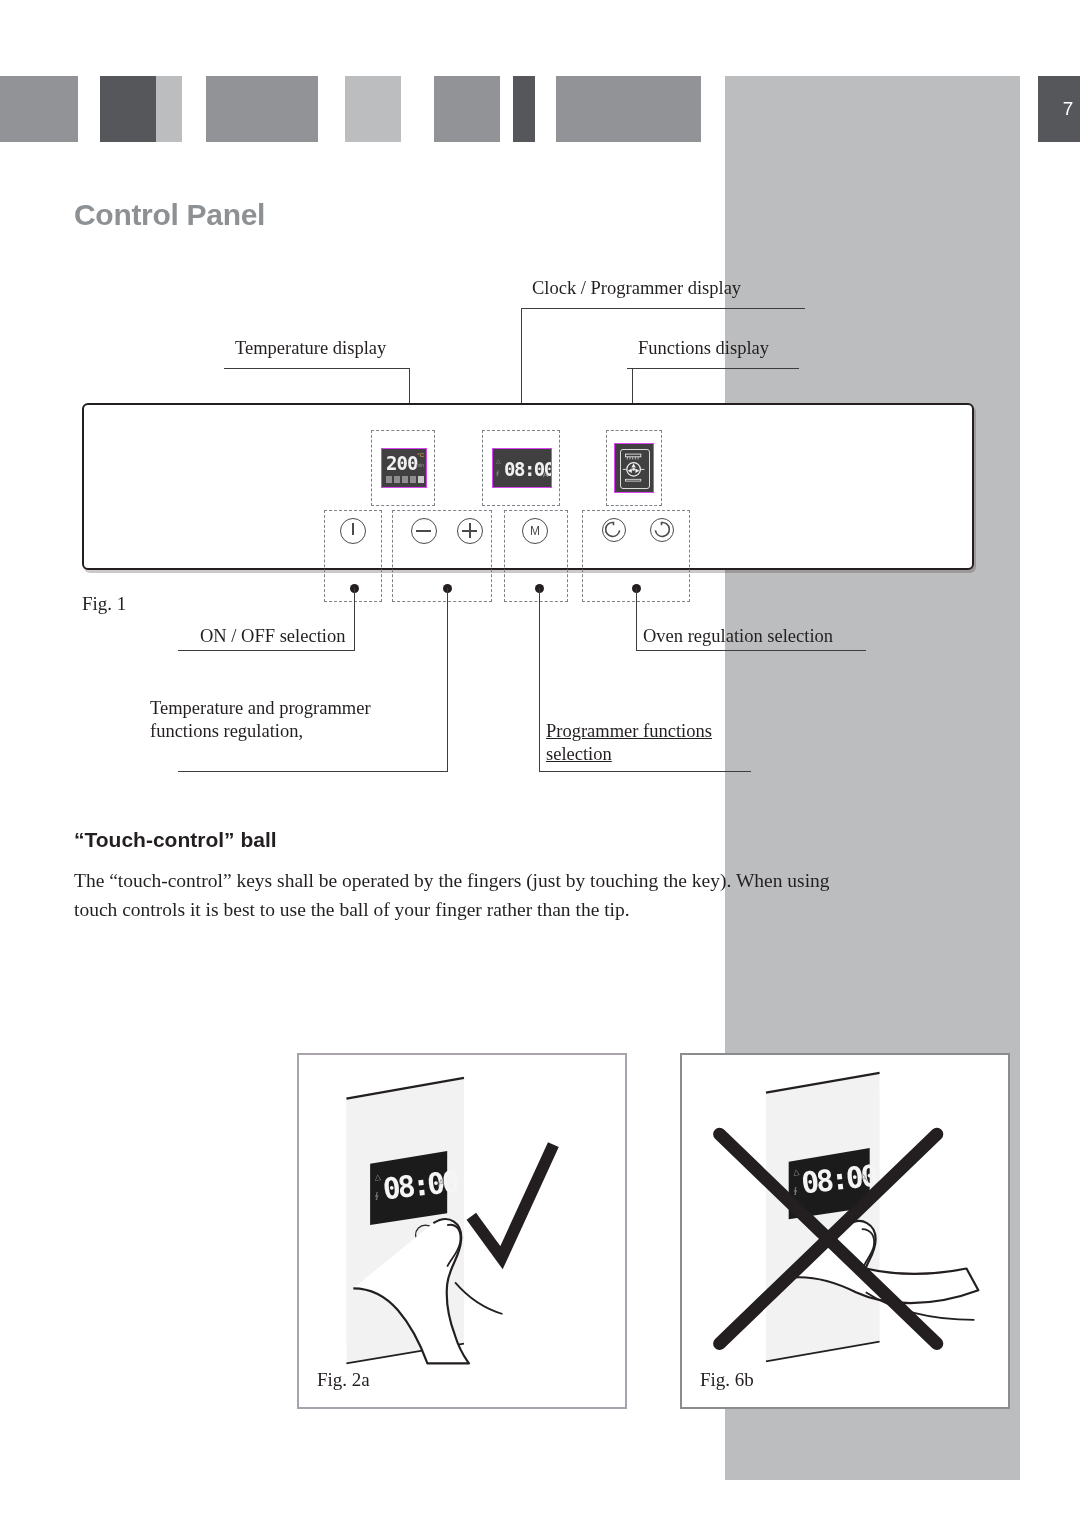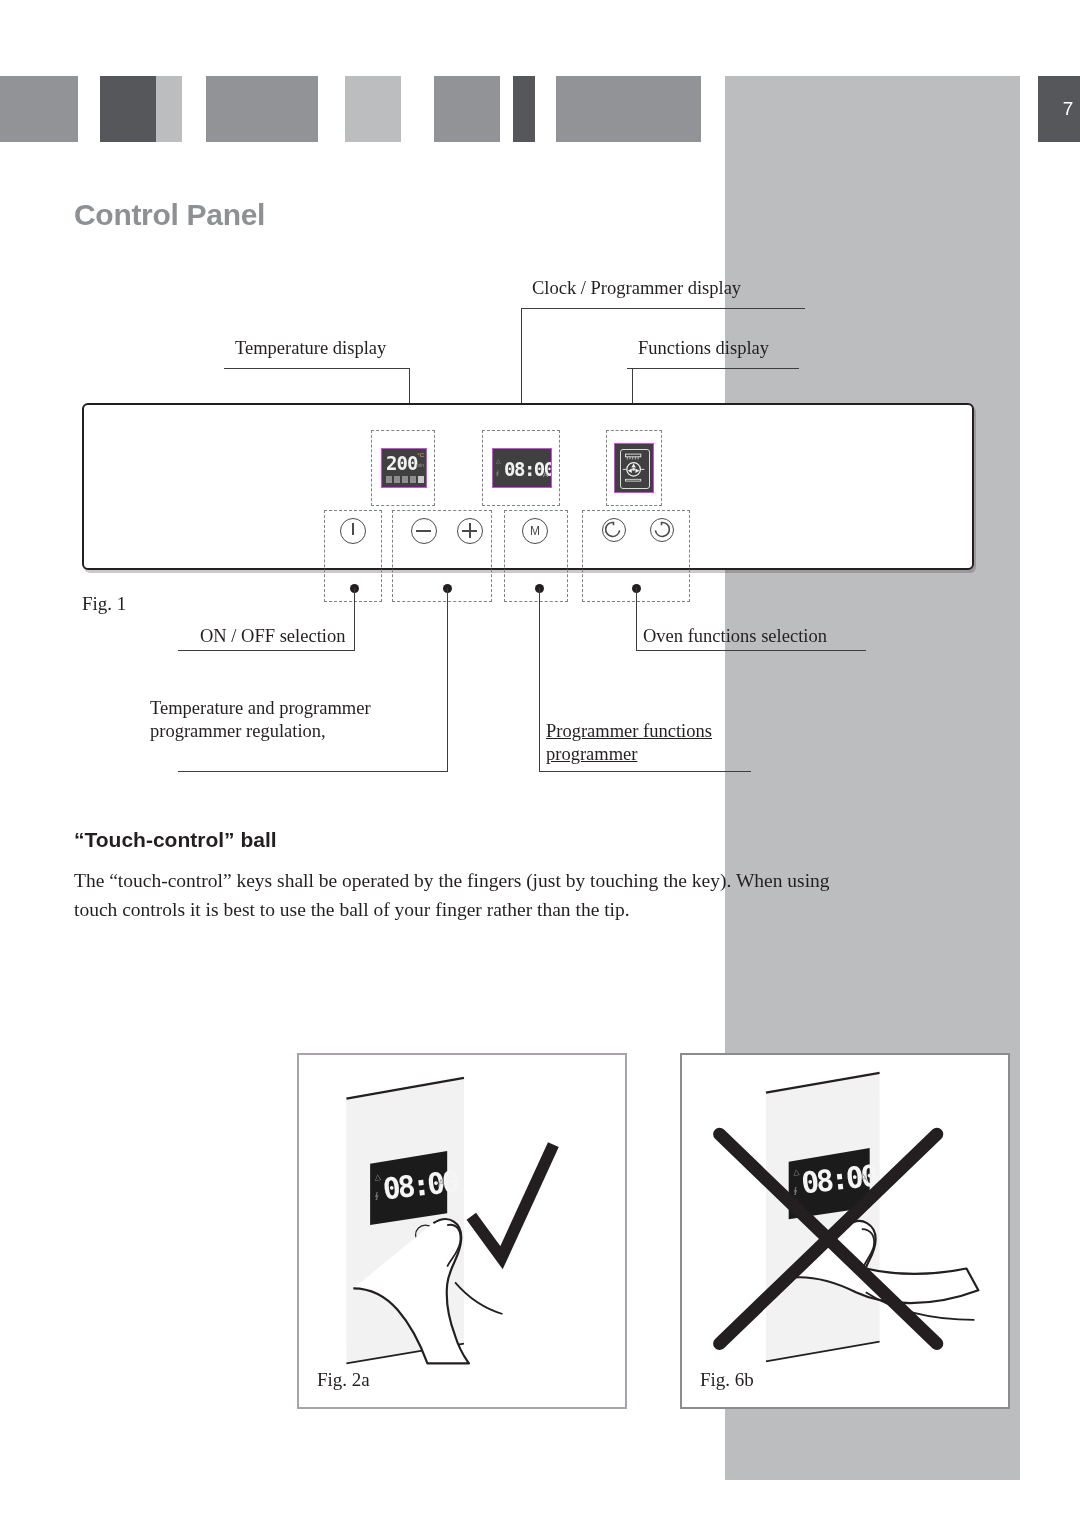--- a/index.html
+++ b/index.html
@@ -319,34 +319,34 @@
   <div class="leader-dot" style="left:443px;top:584px;"></div>
   <div class="leader-dot" style="left:535px;top:584px;"></div>
   <div class="leader-dot" style="left:632px;top:584px;"></div>
 
   <div class="leader-v" style="left:354px;top:588px;height:62px;"></div>
   <div class="leader-h" style="left:178px;top:650px;width:177px;"></div>
   <div class="callout" style="left:200px;top:625px;">ON / OFF selection</div>
 
   <div class="leader-v" style="left:636px;top:588px;height:62px;"></div>
   <div class="leader-h" style="left:636px;top:650px;width:230px;"></div>
-  <div class="callout" style="left:643px;top:625px;">Oven functions selection</div>
+  <div class="callout" style="left:643px;top:625px;">Oven regulation selection</div>
 
   <div class="leader-v" style="left:447px;top:588px;height:183px;"></div>
   <div class="leader-h" style="left:178px;top:771px;width:270px;"></div>
   <div class="callout align-right" style="left:150px;top:697px;width:290px;">
     <div>Temperature and programmer</div>
-    <div>programmer regulation,</div>
+    <div>functions regulation,</div>
   </div>
 
   <div class="leader-v" style="left:539px;top:588px;height:183px;"></div>
   <div class="leader-h" style="left:539px;top:771px;width:212px;"></div>
   <div class="callout" style="left:546px;top:720px;text-decoration:underline;">
     <div>Programmer functions</div>
-    <div>programmer</div>
+    <div>selection</div>
   </div>
 
   <div class="h2">“Touch-control” ball</div>
   <div class="para">The “touch-control” keys shall be operated by the fingers (just by touching the key). When using touch controls it is best to use the ball of your finger rather than the tip.</div>
 
   <div class="figbox" style="left:297px;top:1053px;width:330px;height:356px;">
     <svg viewBox="0 0 330 356" width="326" height="352" style="position:absolute;left:0;top:0;">
 
       <polygon points="48,44 167,23 167,292 48,312" fill="#f2f2f2" stroke="none"></polygon>
       <line x1="48" y1="44" x2="167" y2="23" stroke="#231f20" stroke-width="2.4"></line>

